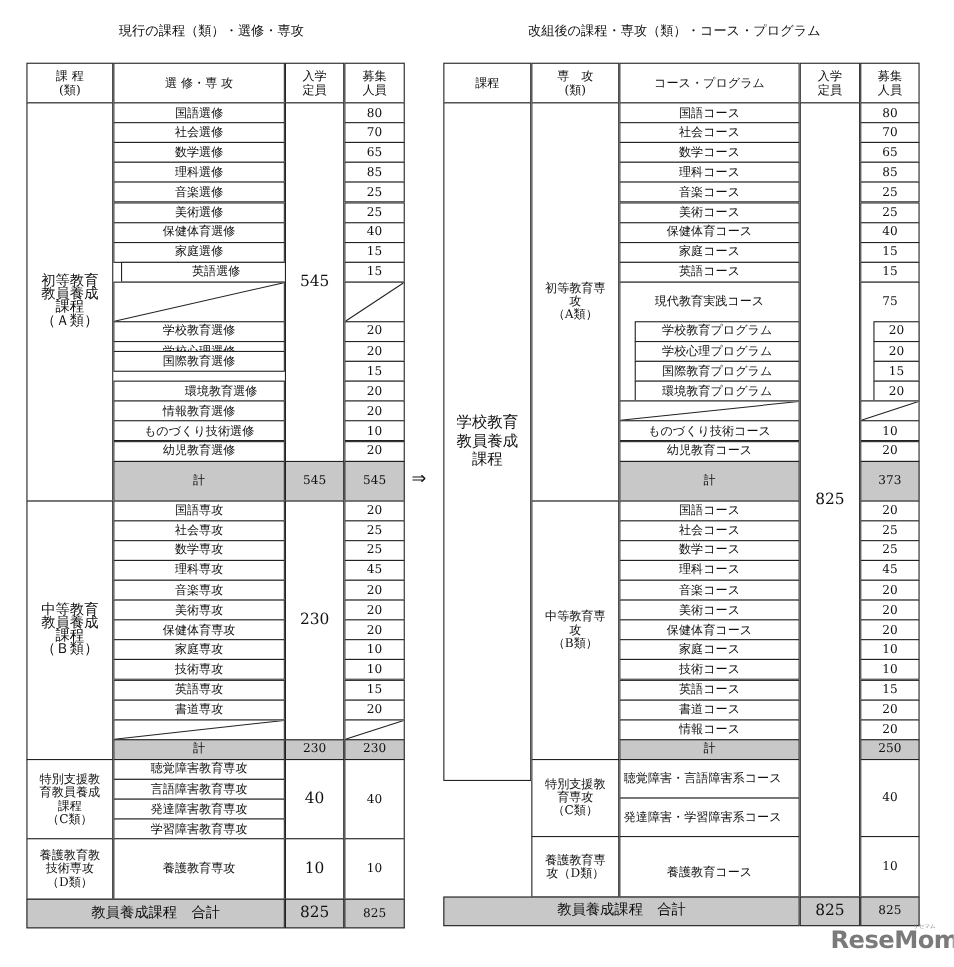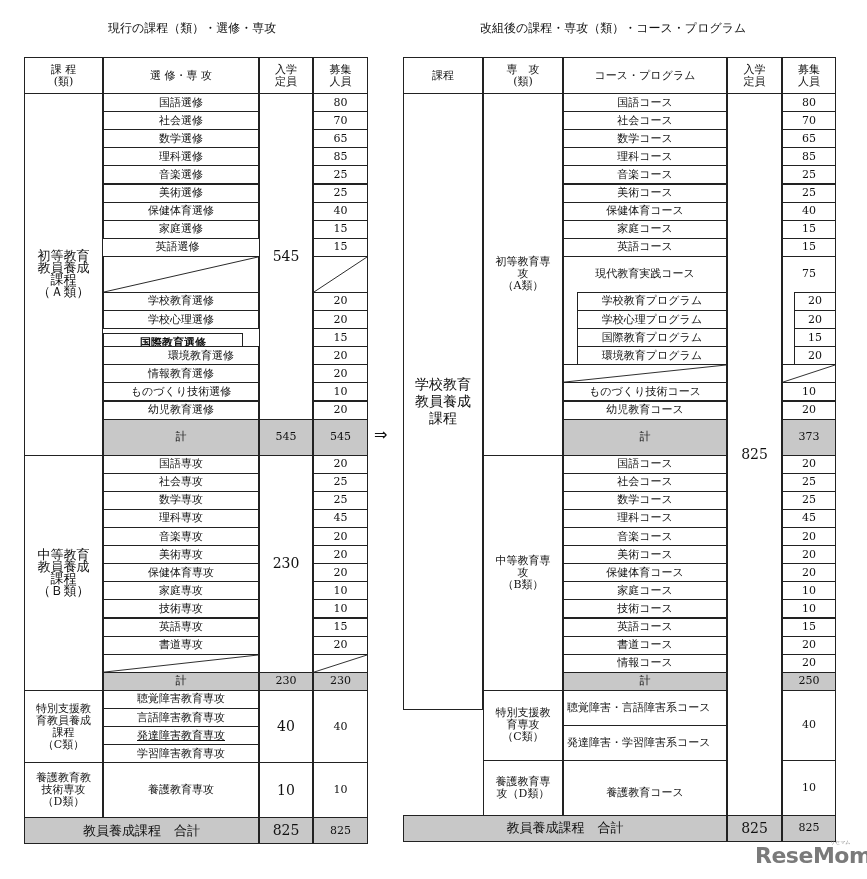--- a/index.html
+++ b/index.html
@@ -40,33 +40,33 @@
     <div class="c" style="left: 103px; top: 147.3px; width: 156px; height: 19.1px; white-space: pre-line;"><span style="white-space: pre-line;">理科選修</span></div>
     <div class="c num" style="left: 313px; top: 147.3px; width: 55px; height: 19.1px; white-space: pre-line;"><span style="white-space: pre-line;">85</span></div>
     <div class="c" style="left: 103px; top: 165.4px; width: 156px; height: 19.1px; white-space: pre-line;"><span style="white-space: pre-line;">音楽選修</span></div>
     <div class="c num" style="left: 313px; top: 165.4px; width: 55px; height: 19.1px; white-space: pre-line;"><span style="white-space: pre-line;">25</span></div>
     <div class="c" style="left: 103px; top: 183.5px; width: 156px; height: 19.1px; white-space: pre-line;"><span style="white-space: pre-line;">美術選修</span></div>
     <div class="c num" style="left: 313px; top: 183.5px; width: 55px; height: 19.1px; white-space: pre-line;"><span style="white-space: pre-line;">25</span></div>
     <div class="c" style="left: 103px; top: 201.6px; width: 156px; height: 19.1px; white-space: pre-line;"><span style="white-space: pre-line;">保健体育選修</span></div>
     <div class="c num" style="left: 313px; top: 201.6px; width: 55px; height: 19.1px; white-space: pre-line;"><span style="white-space: pre-line;">40</span></div>
     <div class="c" style="left: 103px; top: 219.7px; width: 156px; height: 19.1px; white-space: pre-line;"><span style="white-space: pre-line;">家庭選修</span></div>
     <div class="c num" style="left: 313px; top: 219.7px; width: 55px; height: 19.1px; white-space: pre-line;"><span style="white-space: pre-line;">15</span></div>
-    <div class="c" style="left: 91px; top: 237.8px; width: 173px; height: 19.1px; white-space: pre-line;"><span style="white-space: pre-line;">英語選修</span></div>
+    <div class="c" style="left: 110px; top: 237.8px; width: 173px; height: 19.1px; white-space: pre-line;"><span style="white-space: pre-line;">英語選修</span></div>
     <div class="c num" style="left: 313px; top: 237.8px; width: 55px; height: 19.1px; white-space: pre-line;"><span style="white-space: pre-line;">15</span></div>
     <div class="c" style="left: 103px; top: 255.9px; width: 156px; height: 37px; white-space: pre-line;"><svg class="diag" viewBox="0 0 156 37" preserveAspectRatio="none">
         <line x1="0" y1="37" x2="156" y2="0" stroke="#222" stroke-width="1"></line>
       </svg></div>
     <div class="c" style="left: 313px; top: 255.9px; width: 55px; height: 37px; white-space: pre-line;"><svg class="diag" viewBox="0 0 55 37" preserveAspectRatio="none">
         <line x1="0" y1="37" x2="55" y2="0" stroke="#222" stroke-width="1"></line>
       </svg></div>
     <div class="c" style="left: 103px; top: 291.9px; width: 156px; height: 19.1px; white-space: pre-line;"><span style="white-space: pre-line;">学校教育選修</span></div>
     <div class="c num" style="left: 313px; top: 291.9px; width: 55px; height: 19.1px; white-space: pre-line;"><span style="white-space: pre-line;">20</span></div>
     <div class="c" style="left: 103px; top: 310px; width: 156px; height: 19.1px; white-space: pre-line;"><span style="white-space: pre-line;">学校心理選修</span></div>
     <div class="c num" style="left: 313px; top: 310px; width: 55px; height: 19.1px; white-space: pre-line;"><span style="white-space: pre-line;">20</span></div>
-    <div class="c" style="left: 103px; top: 333px; width: 140px; height: 19.1px; white-space: pre-line; font-weight: bold;"><span style="white-space: pre-line;">国際教育選修</span></div>
+    <div class="c" style="left: 103px; top: 319px; width: 156px; height: 19.1px; white-space: pre-line;"><span style="white-space: pre-line;">国際教育選修</span></div>
     <div class="c num" style="left: 313px; top: 328.1px; width: 55px; height: 19.1px; white-space: pre-line;"><span style="white-space: pre-line;">15</span></div>
     <div class="c" style="left: 103px; top: 346.2px; width: 156px; height: 19.1px; white-space: pre-line;"><span style="white-space: pre-line; margin-left: 40px;">環境教育選修</span></div>
     <div class="c num" style="left: 313px; top: 346.2px; width: 55px; height: 19.1px; white-space: pre-line;"><span style="white-space: pre-line;">20</span></div>
     <div class="c" style="left: 103px; top: 364.3px; width: 156px; height: 19.1px; white-space: pre-line;"><span style="white-space: pre-line;">情報教育選修</span></div>
     <div class="c num" style="left: 313px; top: 364.3px; width: 55px; height: 19.1px; white-space: pre-line;"><span style="white-space: pre-line;">20</span></div>
     <div class="c" style="left: 103px; top: 382.4px; width: 156px; height: 19.1px; white-space: pre-line;"><span style="white-space: pre-line;">ものづくり技術選修</span></div>
     <div class="c num" style="left: 313px; top: 382.4px; width: 55px; height: 19.1px; white-space: pre-line;"><span style="white-space: pre-line;">10</span></div>
     <div class="c" style="left: 103px; top: 400.5px; width: 156px; height: 19.1px; white-space: pre-line;"><span style="white-space: pre-line;">幼児教育選修</span></div>
     <div class="c num" style="left: 313px; top: 400.5px; width: 55px; height: 19.1px; white-space: pre-line;"><span style="white-space: pre-line;">20</span></div>
     <div class="c g" style="left: 103px; top: 418.6px; width: 156px; height: 37px; white-space: pre-line;"><span style="white-space: pre-line;">計</span></div>
@@ -108,21 +108,21 @@
     <div class="c g" style="left: 103px; top: 671.8px; width: 156px; height: 19.1px; white-space: pre-line;"><span style="white-space: pre-line;">計</span></div>
     <div class="c g num" style="left: 259px; top: 671.8px; width: 54px; height: 19.1px; white-space: pre-line;"><span style="white-space: pre-line;">230</span></div>
     <div class="c g num" style="left: 313px; top: 671.8px; width: 55px; height: 19.1px; white-space: pre-line;"><span style="white-space: pre-line;">230</span></div>
     <div class="c big2" style="left: 24px; top: 454.6px; width: 79px; height: 236.3px; white-space: pre-line;"><span style="white-space: pre-line;">中等教育
 教員養成
 課程
 （Ｂ類）</span></div>
     <div class="c big" style="left: 259px; top: 454.6px; width: 54px; height: 218.2px; white-space: pre-line;"><span style="white-space: pre-line;">230</span></div>
     <div class="c" style="left: 103px; top: 689.9px; width: 156px; height: 19.1px; white-space: pre-line;"><span style="white-space: pre-line;">聴覚障害教育専攻</span></div>
     <div class="c" style="left: 103px; top: 708px; width: 156px; height: 19.1px; white-space: pre-line;"><span style="white-space: pre-line;">言語障害教育専攻</span></div>
-    <div class="c" style="left: 103px; top: 726.1px; width: 156px; height: 19.1px; white-space: pre-line;"><span style="white-space: pre-line; text-decoration: underline;">発達障害教育専攻</span></div>
+    <div class="c" style="left: 103px; top: 726.1px; width: 156px; height: 19.1px; white-space: pre-line;"><span style="white-space: pre-line;">発達障害教育専攻</span></div>
     <div class="c" style="left: 103px; top: 744.2px; width: 156px; height: 19.1px; white-space: pre-line;"><span style="white-space: pre-line;">学習障害教育専攻</span></div>
     <div class="c" style="left: 24px; top: 689.9px; width: 79px; height: 73.4px; white-space: pre-line;"><span style="white-space: pre-line;">特別支援教
 育教員養成
 課程
 （C類）</span></div>
     <div class="c big" style="left: 259px; top: 689.9px; width: 54px; height: 73.4px; white-space: pre-line;"><span style="white-space: pre-line;">40</span></div>
     <div class="c num" style="left: 313px; top: 689.9px; width: 55px; height: 73.4px; white-space: pre-line;"><span style="white-space: pre-line;">40</span></div>
     <div class="c" style="left: 24px; top: 762.3px; width: 79px; height: 56px; white-space: pre-line;"><span style="white-space: pre-line;">養護教育教
 技術専攻
 （D類）</span></div>

